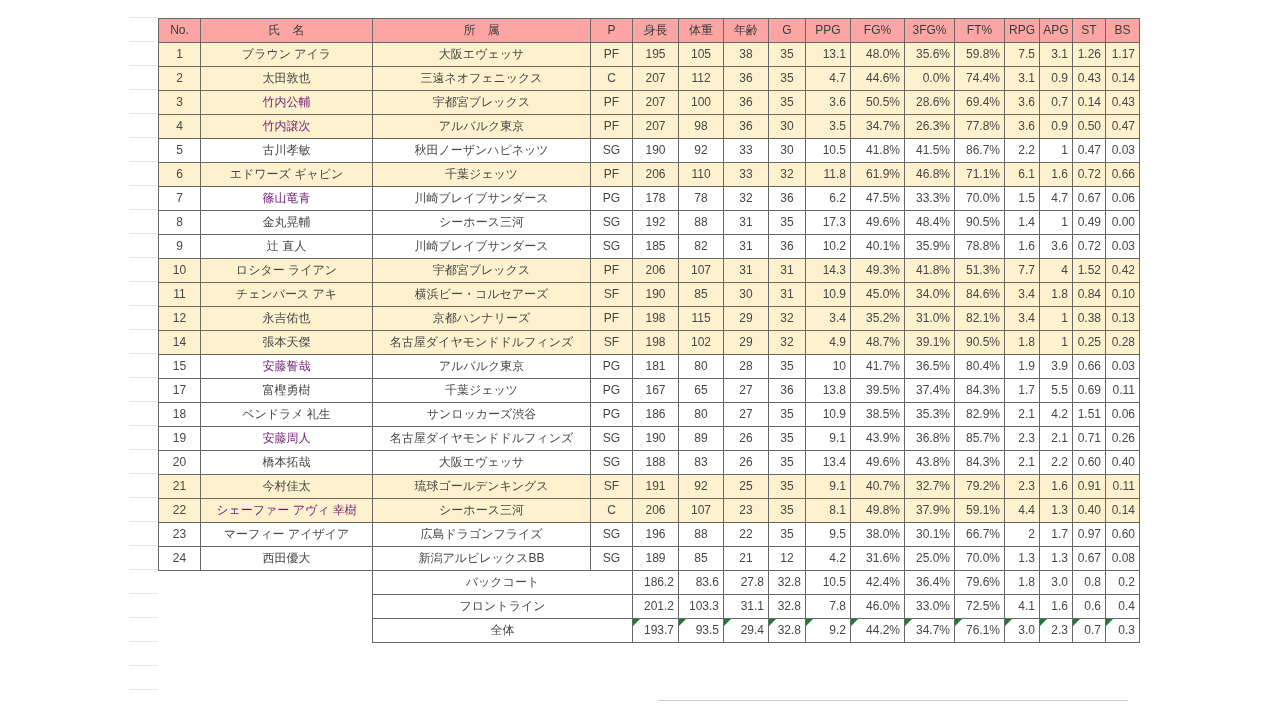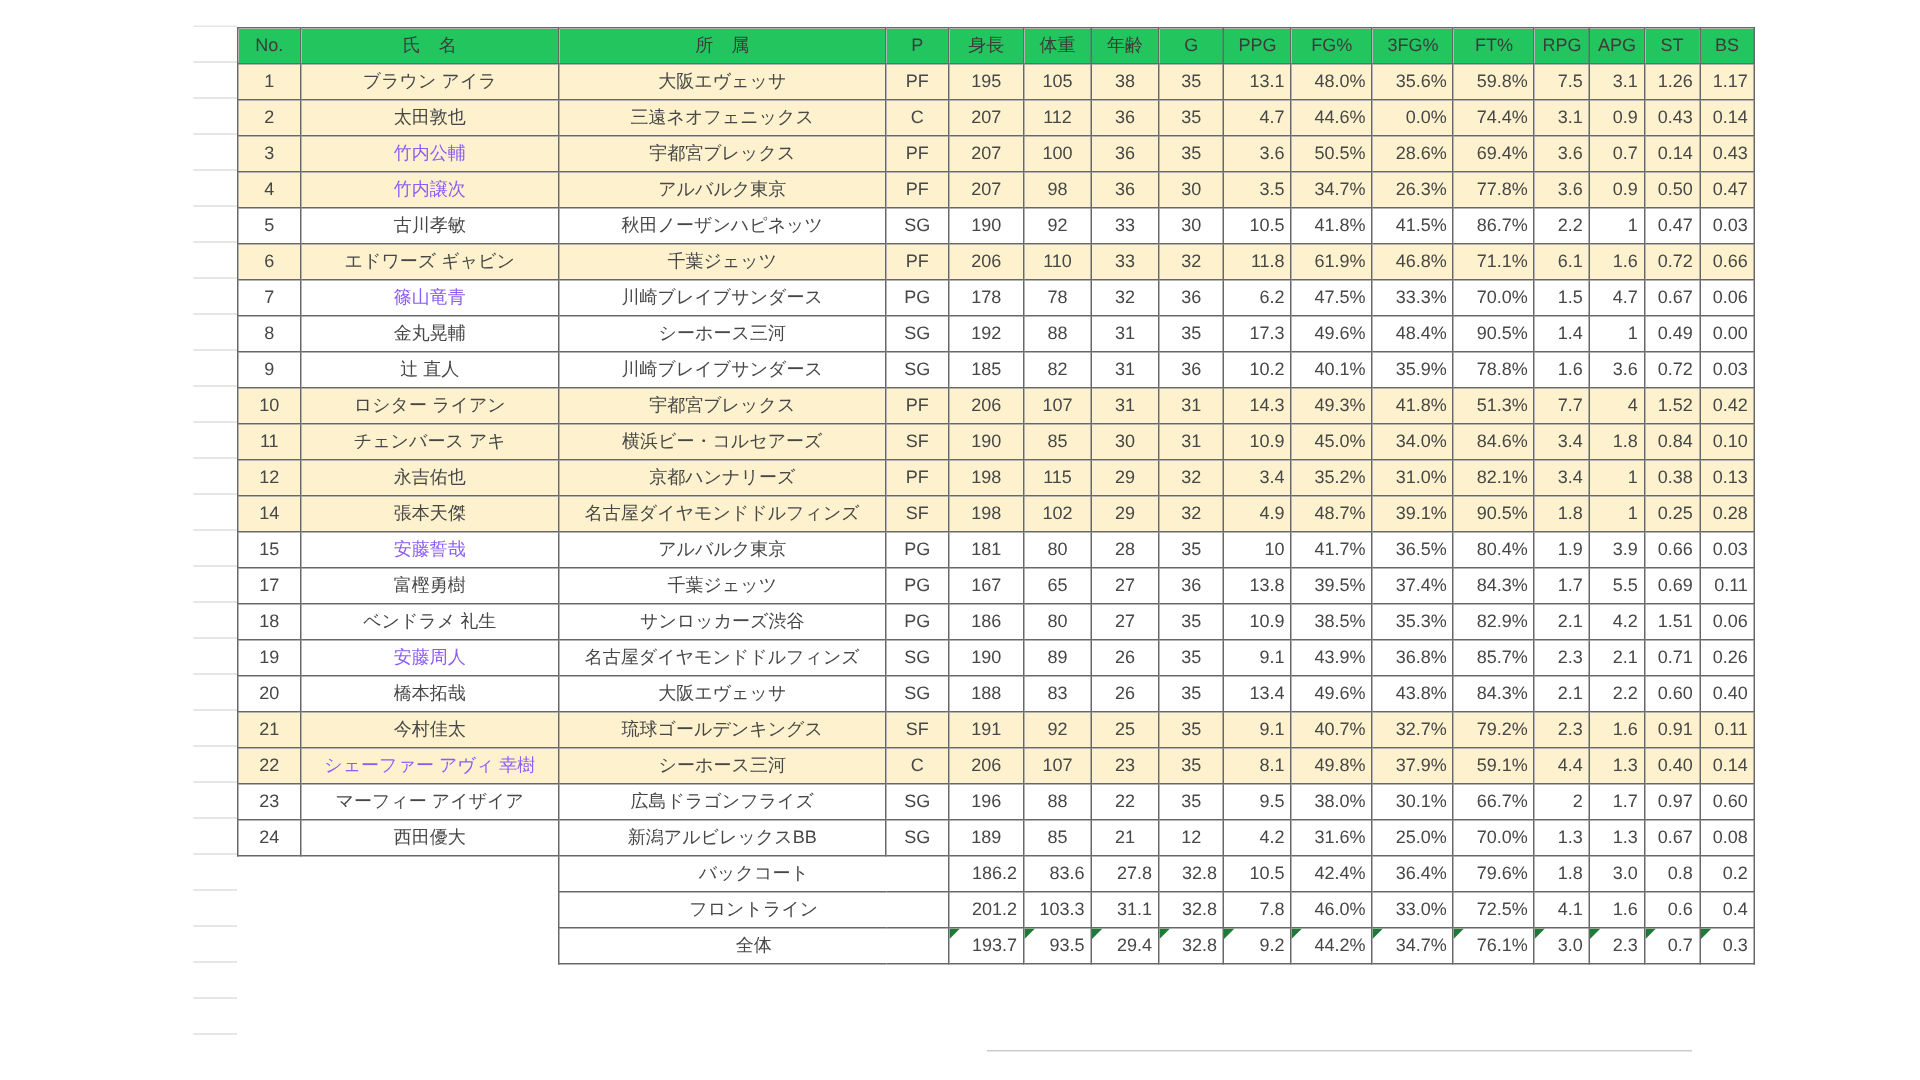--- a/index.html
+++ b/index.html
@@ -17,30 +17,30 @@
   .sheet{position:absolute;left:158px;top:18px;z-index:1;}
   table{
     border-collapse:collapse;table-layout:fixed;
     font-size:12px;color:#474747;
   }
   th,td{
     border:1px solid #686868;height:23px;padding:0 4px;
     overflow:hidden;white-space:nowrap;line-height:23px;
   }
   thead th{
-    background:#22c55e;text-align:center;font-weight:normal;color:#3c3c3c;padding:0 1px;
+    background:#fca5a5;text-align:center;font-weight:normal;color:#3c3c3c;padding:0 1px;
   }
   td.ctr{text-align:center;padding:0 2px;}
   td.num{text-align:right;padding:0 4px;}
   td.name{text-align:center;}
   tr.cream td{background:#fdf2cd;}
-  td.red-text{color:#8b5cf6;}
+  td.red-text{color:#701a75;}
   td.blank{border:none;background:#ffffff;}
   td.sum-label{text-align:center;font-family:Liberation Serif, serif;}
-  td.flag{position:relative;padding-left:15px;}
+  td.flag{position:relative;}
   .tri{
     position:absolute;top:0;left:0;width:0;height:0;display:block;
     border-top:7px solid #1f7a38;border-right:7px solid transparent;
   }
 </style>
 </head>
 <body>
 
 <div class="left-gridlines"></div>
 <div class="bottom-gridline"></div>

